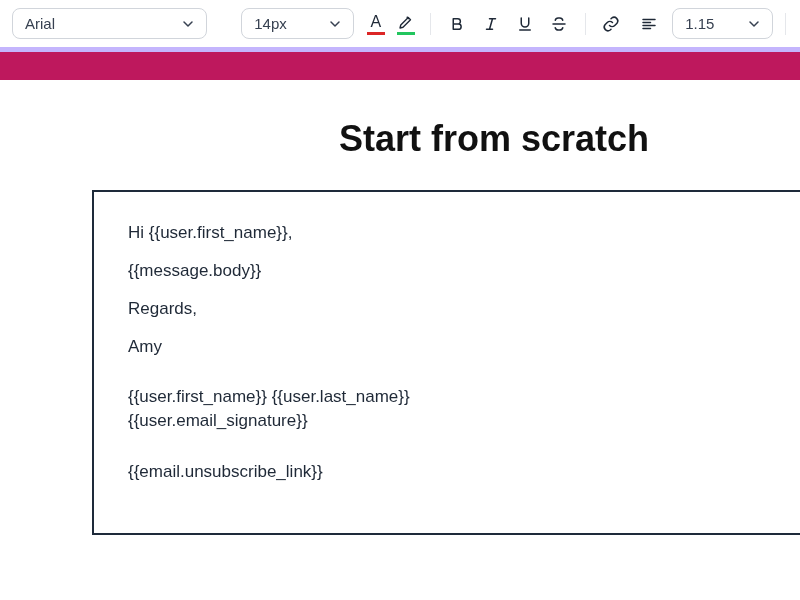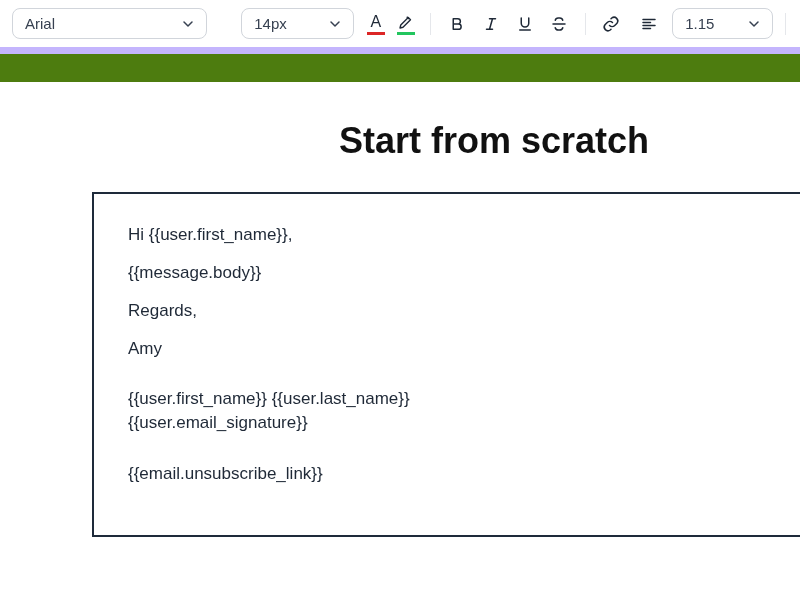--- a/index.html
+++ b/index.html
@@ -8,21 +8,21 @@
       background: #fff;
       width: 800px;
       height: 600px;
       overflow: hidden;
     }
     .toolbar {
       display: flex;
       align-items: center;
       padding: 8px 12px;
       gap: 10px;
-      border-bottom: 7px solid #c4b5fd;
+      border-bottom: 5px solid #c4b5fd;
       background: #fff;
     }
     .dropdown {
       display: flex;
       align-items: center;
       justify-content: space-between;
       border: 1px solid #d1d5db;
       border-radius: 8px;
       padding: 6px 12px;
       background: #fff;
@@ -76,21 +76,21 @@
       align-items: center;
       gap: 6px;
     }
     .sep {
       width: 1px;
       height: 22px;
       background: #e5e7eb;
       margin: 0 2px;
     }
     .canvas-area {
-      background: #4d7c0f;
+      background: #be185d;
       height: calc(600px - 55px);
       position: relative;
       overflow: hidden;
     }
     .page {
       position: absolute;
       left: 44px;
       top: 28px;
       background: #fff;
       width: 900px;

